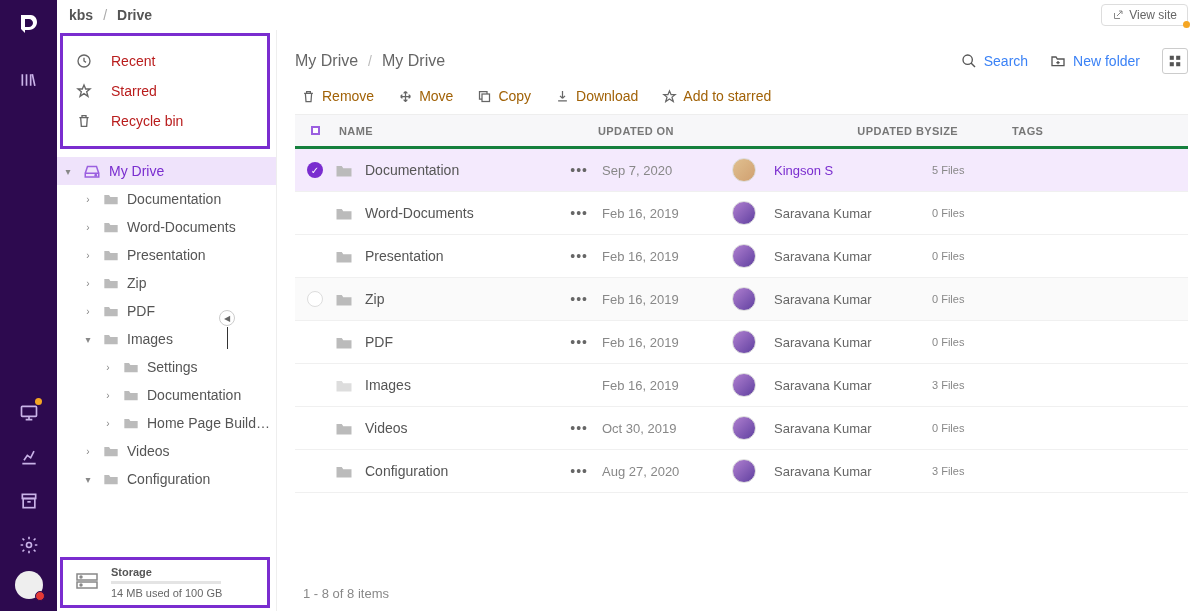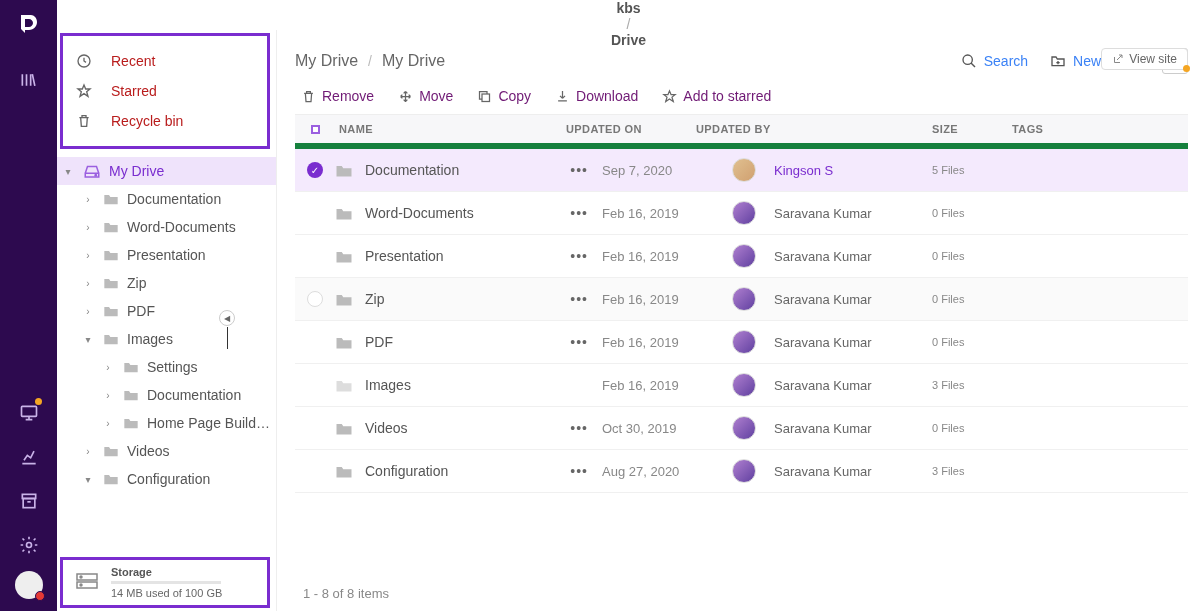--- a/index.html
+++ b/index.html
@@ -7,21 +7,21 @@
 .app-rail { width: 57px; background: #2d0a4f; display: flex; flex-direction: column; align-items: center; padding-top: 10px; }
 .rail-logo { width: 28px; height: 28px; margin-bottom: 24px; display: flex; align-items: center; justify-content: center; }
 .rail-icon { width: 36px; height: 36px; display: flex; align-items: center; justify-content: center; color: #b29dd1; cursor: pointer; margin-bottom: 8px; position: relative; }
 .rail-spacer { flex: 1; }
 .rail-dot { position: absolute; top: 3px; right: 5px; width: 7px; height: 7px; border-radius: 50%; background: #f5a623; }
 .rail-avatar { width: 28px; height: 28px; border-radius: 50%; background: #eee; margin-bottom: 12px; position: relative; }
 .rail-avatar::after { content:""; position:absolute; bottom:-2px; right:-2px; width:8px; height:8px; background:#e53935; border-radius:50%; border:1px solid #2d0a4f; }
 
 .main-wrap { flex:1; display:flex; flex-direction:column; height:611px; }
 
-.topbar { height:30px; display:flex; align-items:center; padding:0 12px; border-bottom:0; position:relative;flex-direction:column; }
+.topbar { height:30px; display:flex; align-items:center; padding:0 12px; border-bottom:0; position:relative; }
 .crumb-workspace { color:#555; font-weight:600; font-size:14px; }
 .crumb-sep { color:#aaa; margin:0 10px; }
 .crumb-page { color:#555; font-weight:600; font-size:14px; }
 .viewsite-btn { margin-left:auto; border:1px solid #ddd; border-radius:4px; padding:3px 10px; font-size:12px; color:#666; background:#fff; cursor:pointer; display:flex; align-items:center; gap:5px; position:relative; }
 .viewsite-btn .dot { width:7px; height:7px; border-radius:50%; background:#f5a623; position:absolute; right:-3px; bottom:-3px; }
 
 .content-row { flex:1; display:flex; overflow:hidden; }
 .sidebar { width:220px; border-right:1px solid #eee; display:flex; flex-direction:column; position:relative; }
 
 .quick-box { border:3px solid #7a2dcf; margin:3px 6px 4px 3px; padding:10px 0; }
@@ -46,27 +46,27 @@
 
 .main-pane { flex:1; display:flex; flex-direction:column; padding:18px 12px 0 18px; overflow:hidden; }
 .main-header { display:flex; align-items:center; margin-bottom:14px; }
 .mh-crumb { color:#666; font-size:16px; }
 .mh-sep { color:#bbb; margin:0 10px; }
 .mh-right { margin-left:auto; display:flex; align-items:center; gap:22px; }
 .mh-action { display:flex; align-items:center; gap:7px; color:#3b82f6; cursor:pointer; }
 .grid-toggle { border:1px solid #ccc; border-radius:3px; width:26px; height:26px; display:flex; align-items:center; justify-content:center; cursor:pointer; }
 
 .action-bar { display:flex; align-items:center; gap:24px; border-bottom:1px solid #eee; padding:0 0 10px 6px; }
-.ab-item { display:flex; align-items:center; gap:6px; color:#701a75; cursor:pointer; font-size:14px; }
-
-.table-head { display:flex; align-items:center; background:#f7f7f9; border-bottom:6px solid #15803d; height:34px; font-size:11px; color:#777; letter-spacing:0.4px; font-weight:600; }
+.ab-item { display:flex; align-items:center; gap:6px; color:#a16207; cursor:pointer; font-size:14px; }
+
+.table-head { display:flex; align-items:center; background:#f7f7f9; border-bottom:3px solid #15803d; height:34px; font-size:11px; color:#777; letter-spacing:0.4px; font-weight:600; }
 .col-chk { width:40px; display:flex; justify-content:center; }
 .col-name { flex:1.3; padding-left:4px; }
 .col-upd { width:130px; }
-.col-by { width:236px; }
+.col-by { width:204px;text-align:right; }
 .col-sz { width:80px; }
 .col-tg { width:160px; }
 .col-sb { width:16px; }
 .chk-proto { width:9px; height:9px; border:2px solid #9b5fe0; background:#fff; }
 
 .table-body { flex:1; overflow-y:auto; position:relative; }
 .row { display:flex; align-items:center; height:43px; border-bottom:1px solid #f0f0f0; color:#555; }
 .row.sel { background:#f4eafd; }
 .row.hov { background:#fafafa; }
 .row .rchk { width:40px; display:flex; justify-content:center; }

